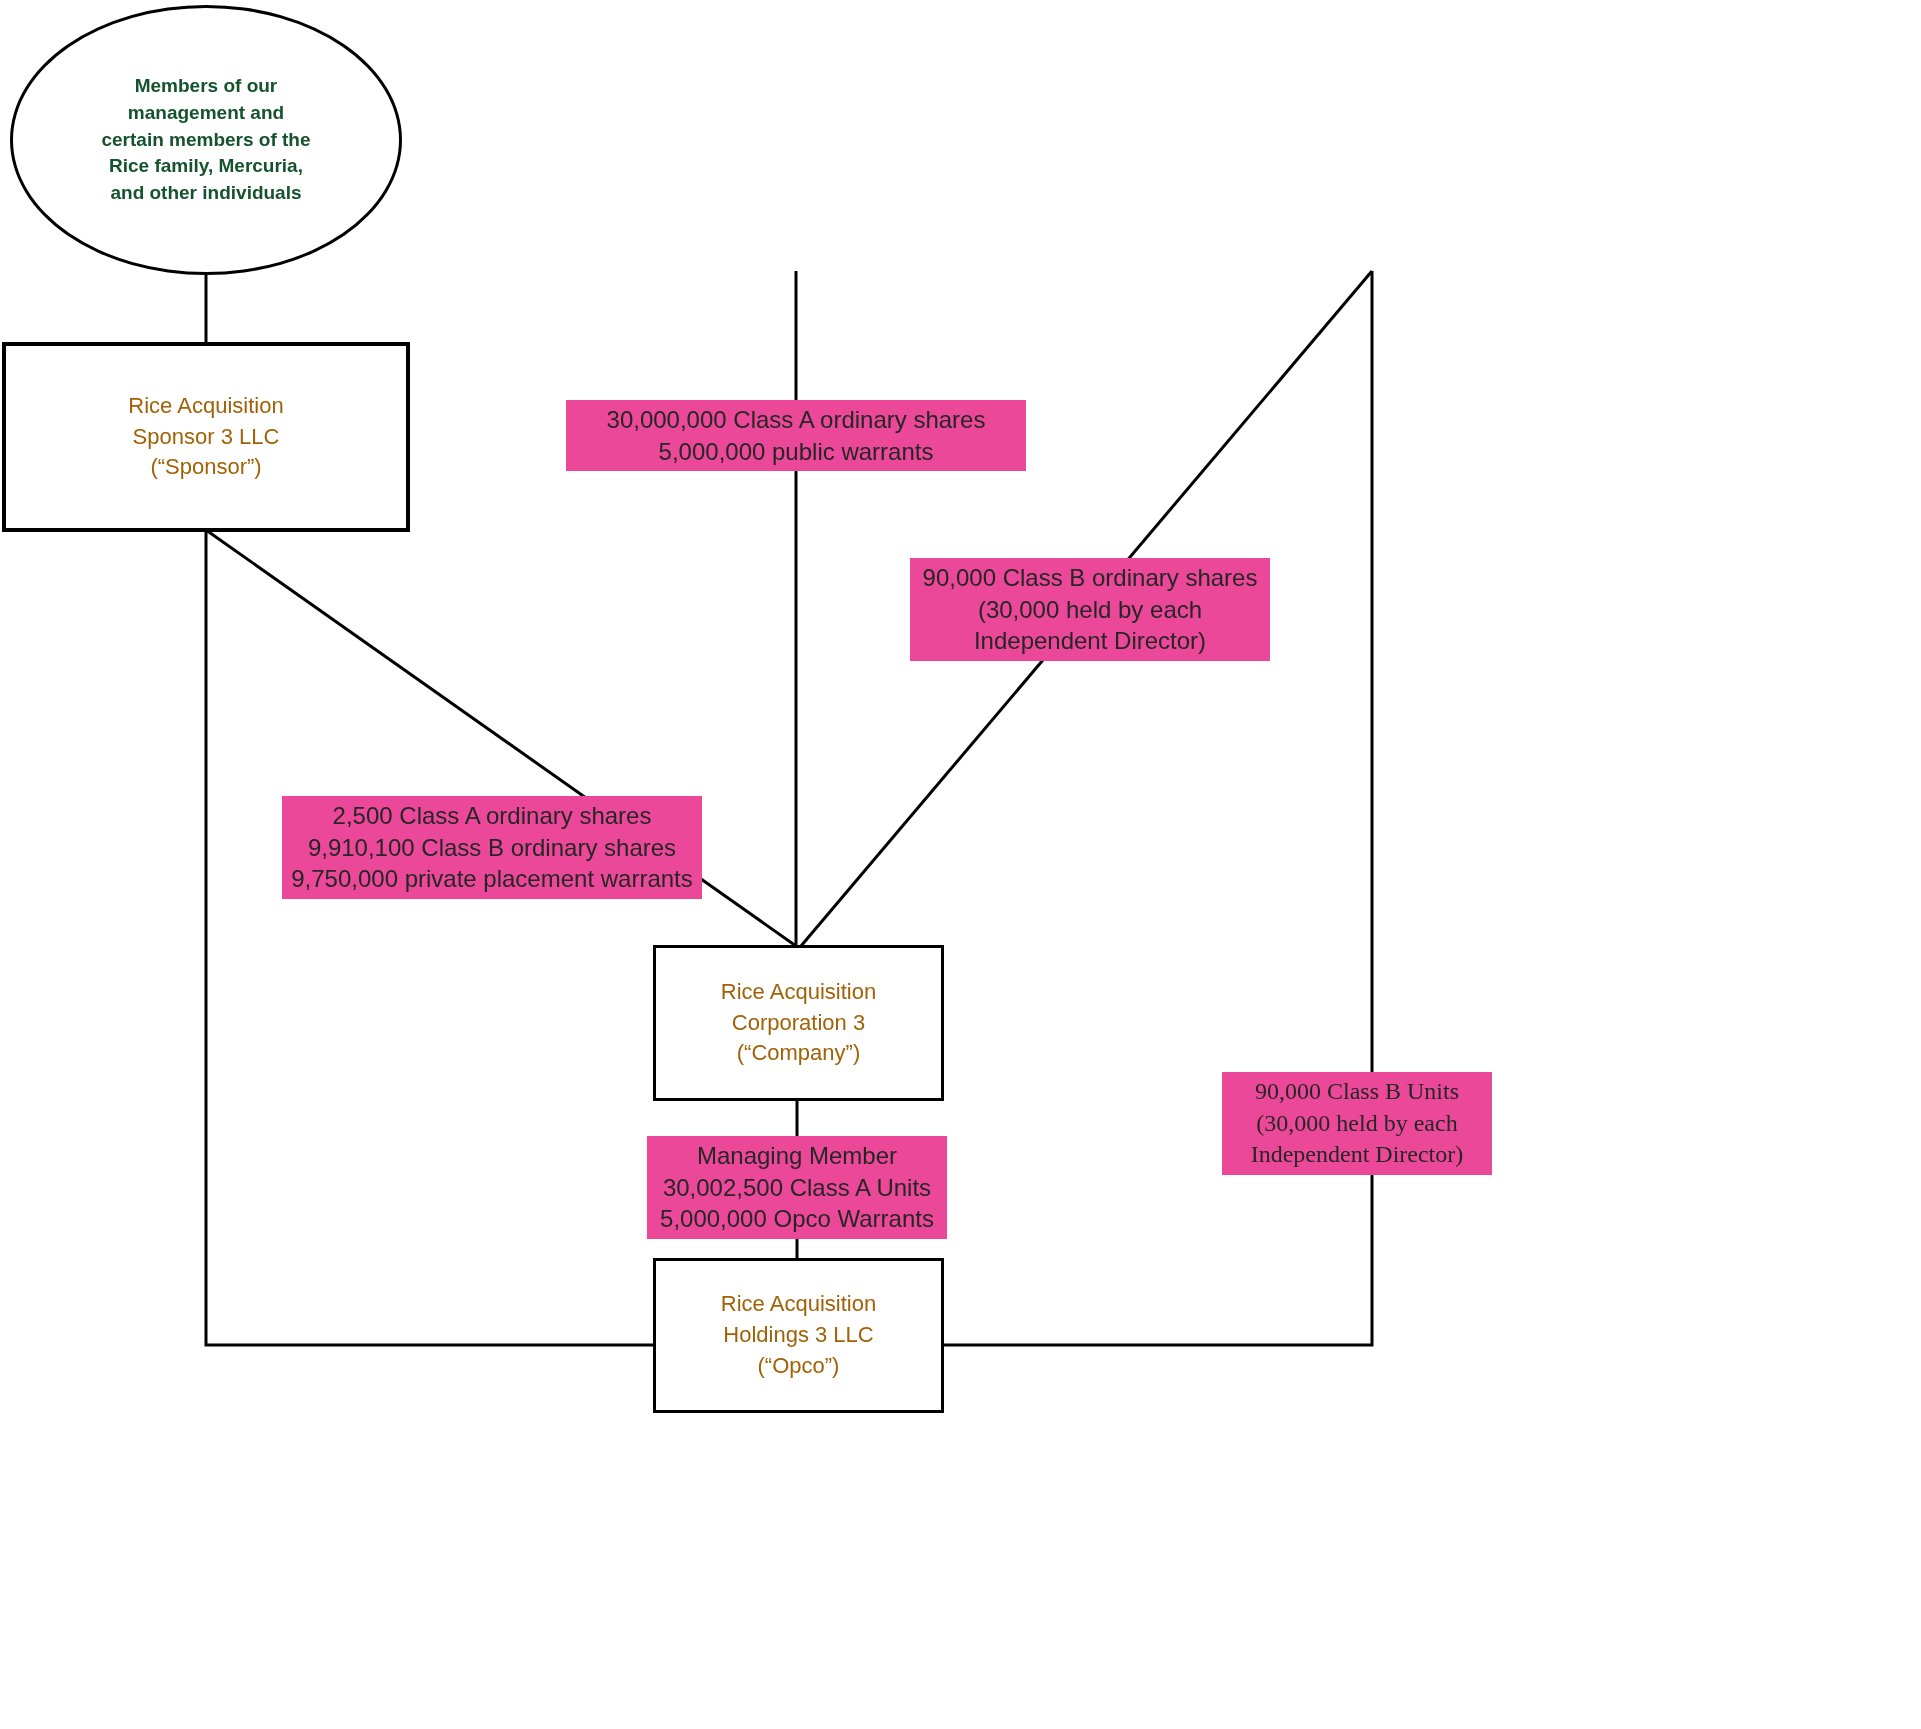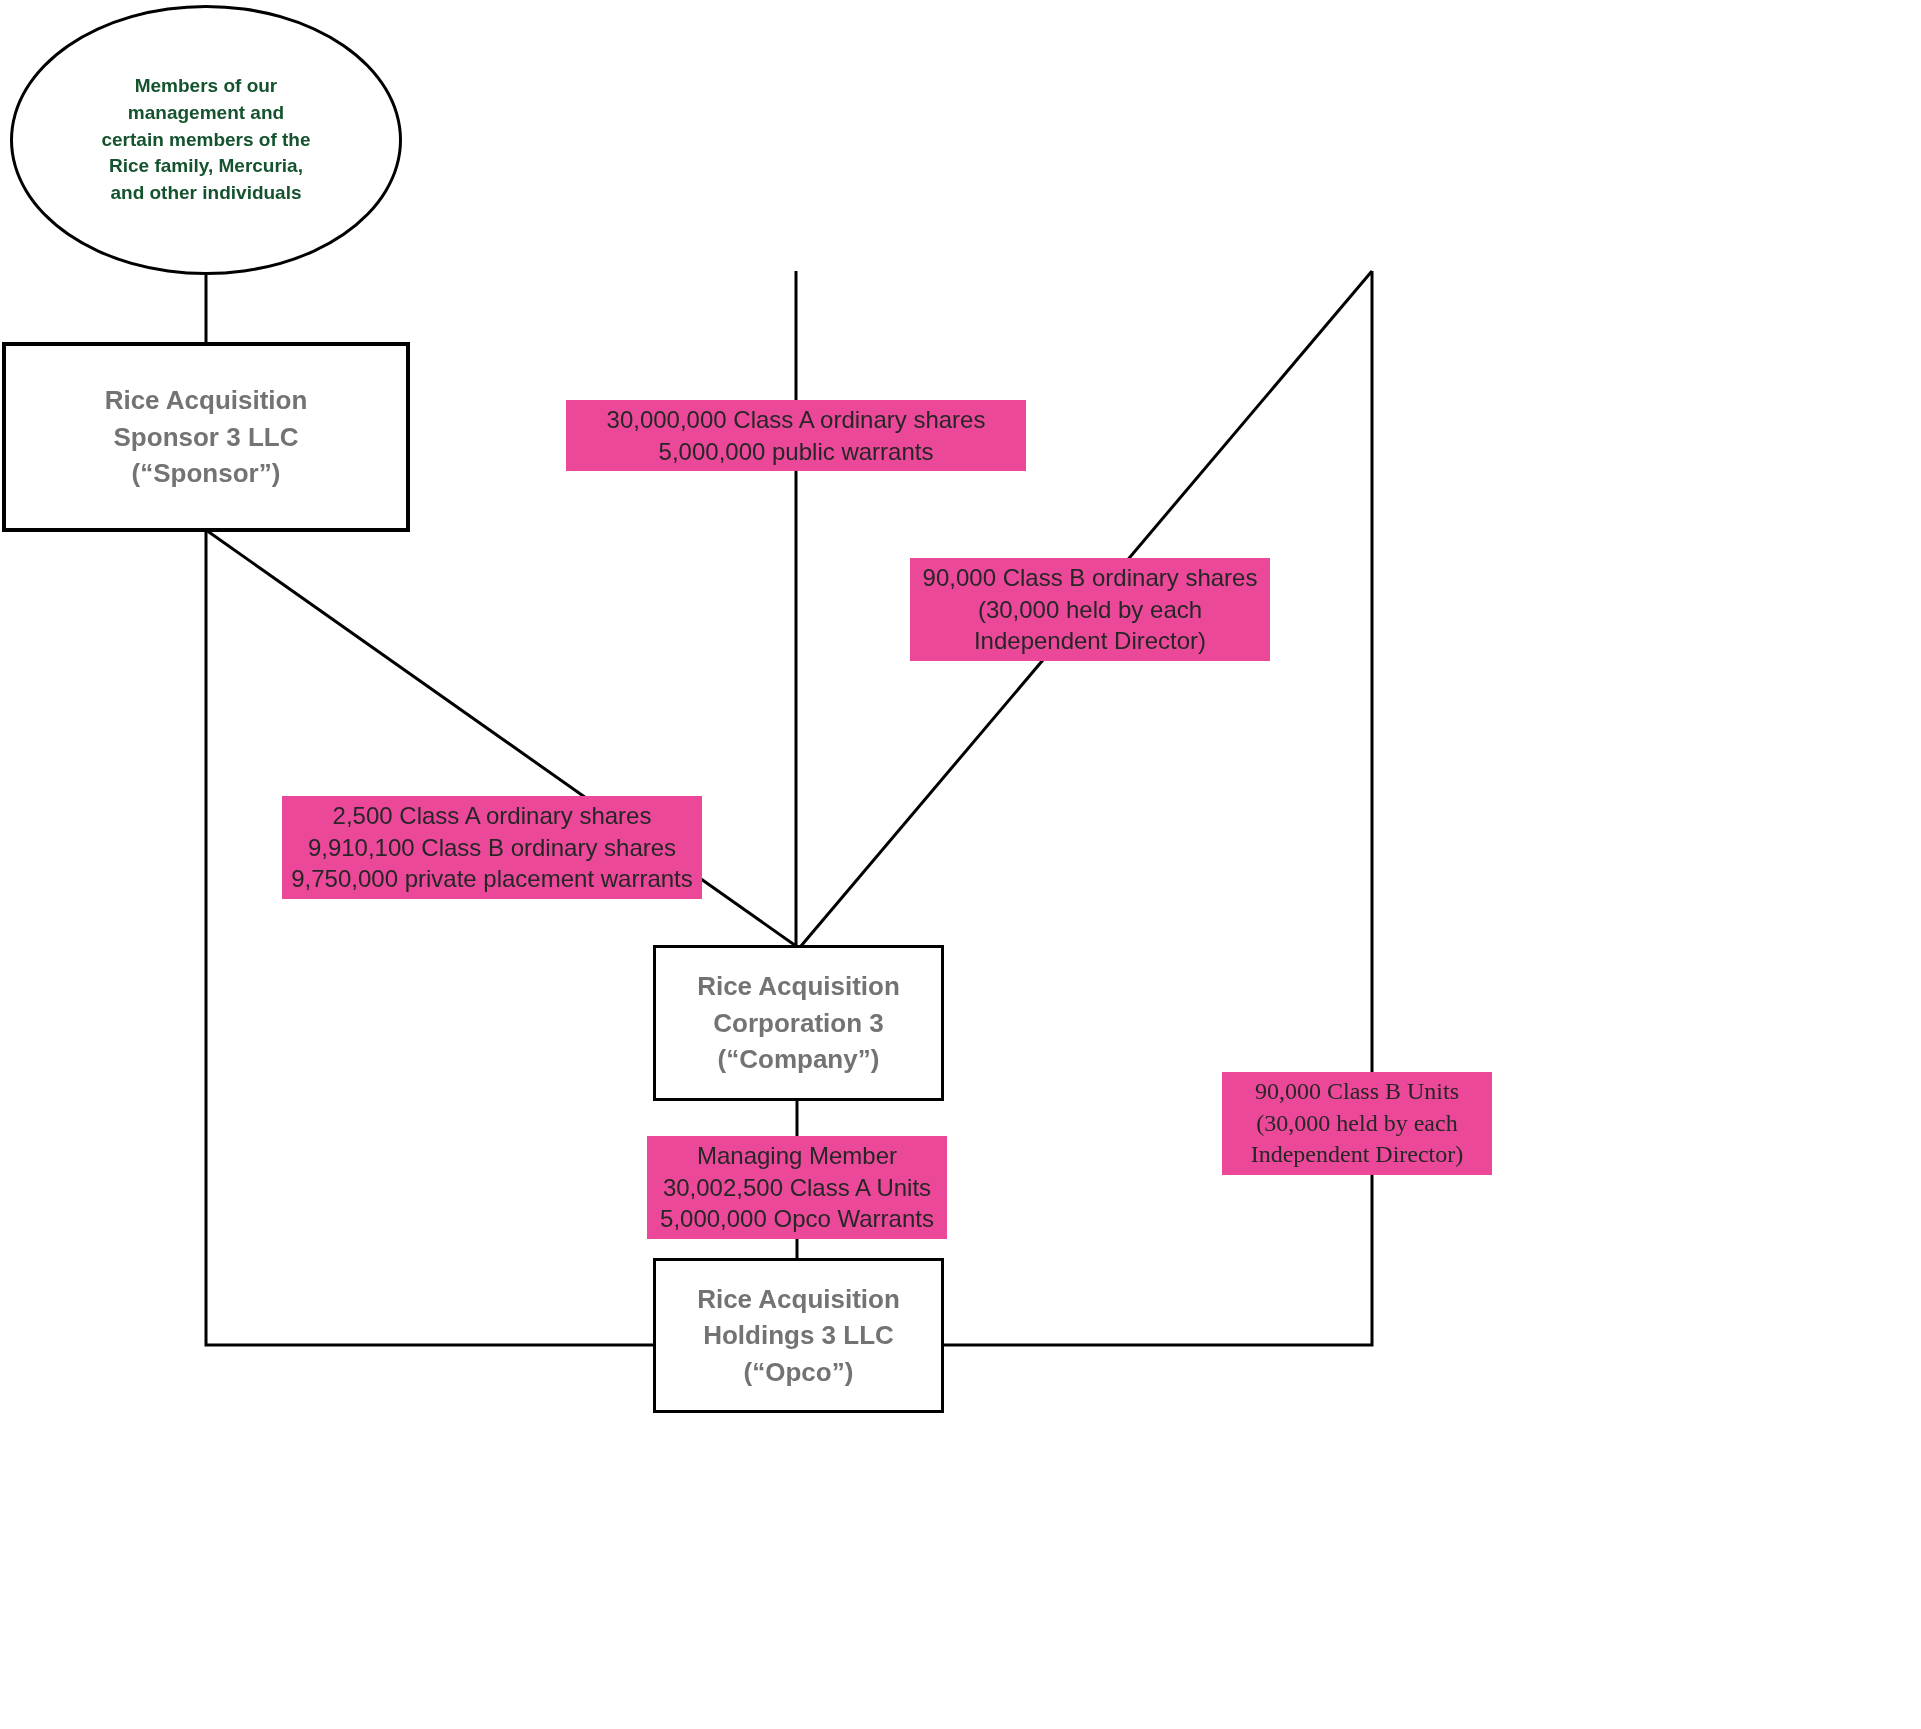--- a/index.html
+++ b/index.html
@@ -42,24 +42,24 @@
   }
   .node-text {
     white-space: pre-line;
     font-size: 19px;
     line-height: 1.42;
     color: #14532d;
     padding: 0 12px;
     font-weight: bold;
   }
   .box .node-text {
-    font-size: 26px;
+    font-size: 22px;
     line-height: 1.40;
-    font-weight: 700;
-    color: #737373;
+    font-weight: 400;
+    color: #a16207;
   }
   .edge-label {
     position: absolute;
     background: #ec4899;
     text-align: center;
     white-space: pre-line;
     font-size: 24px;
     line-height: 1.32;
     padding: 4px 0;
     color: #262626;

